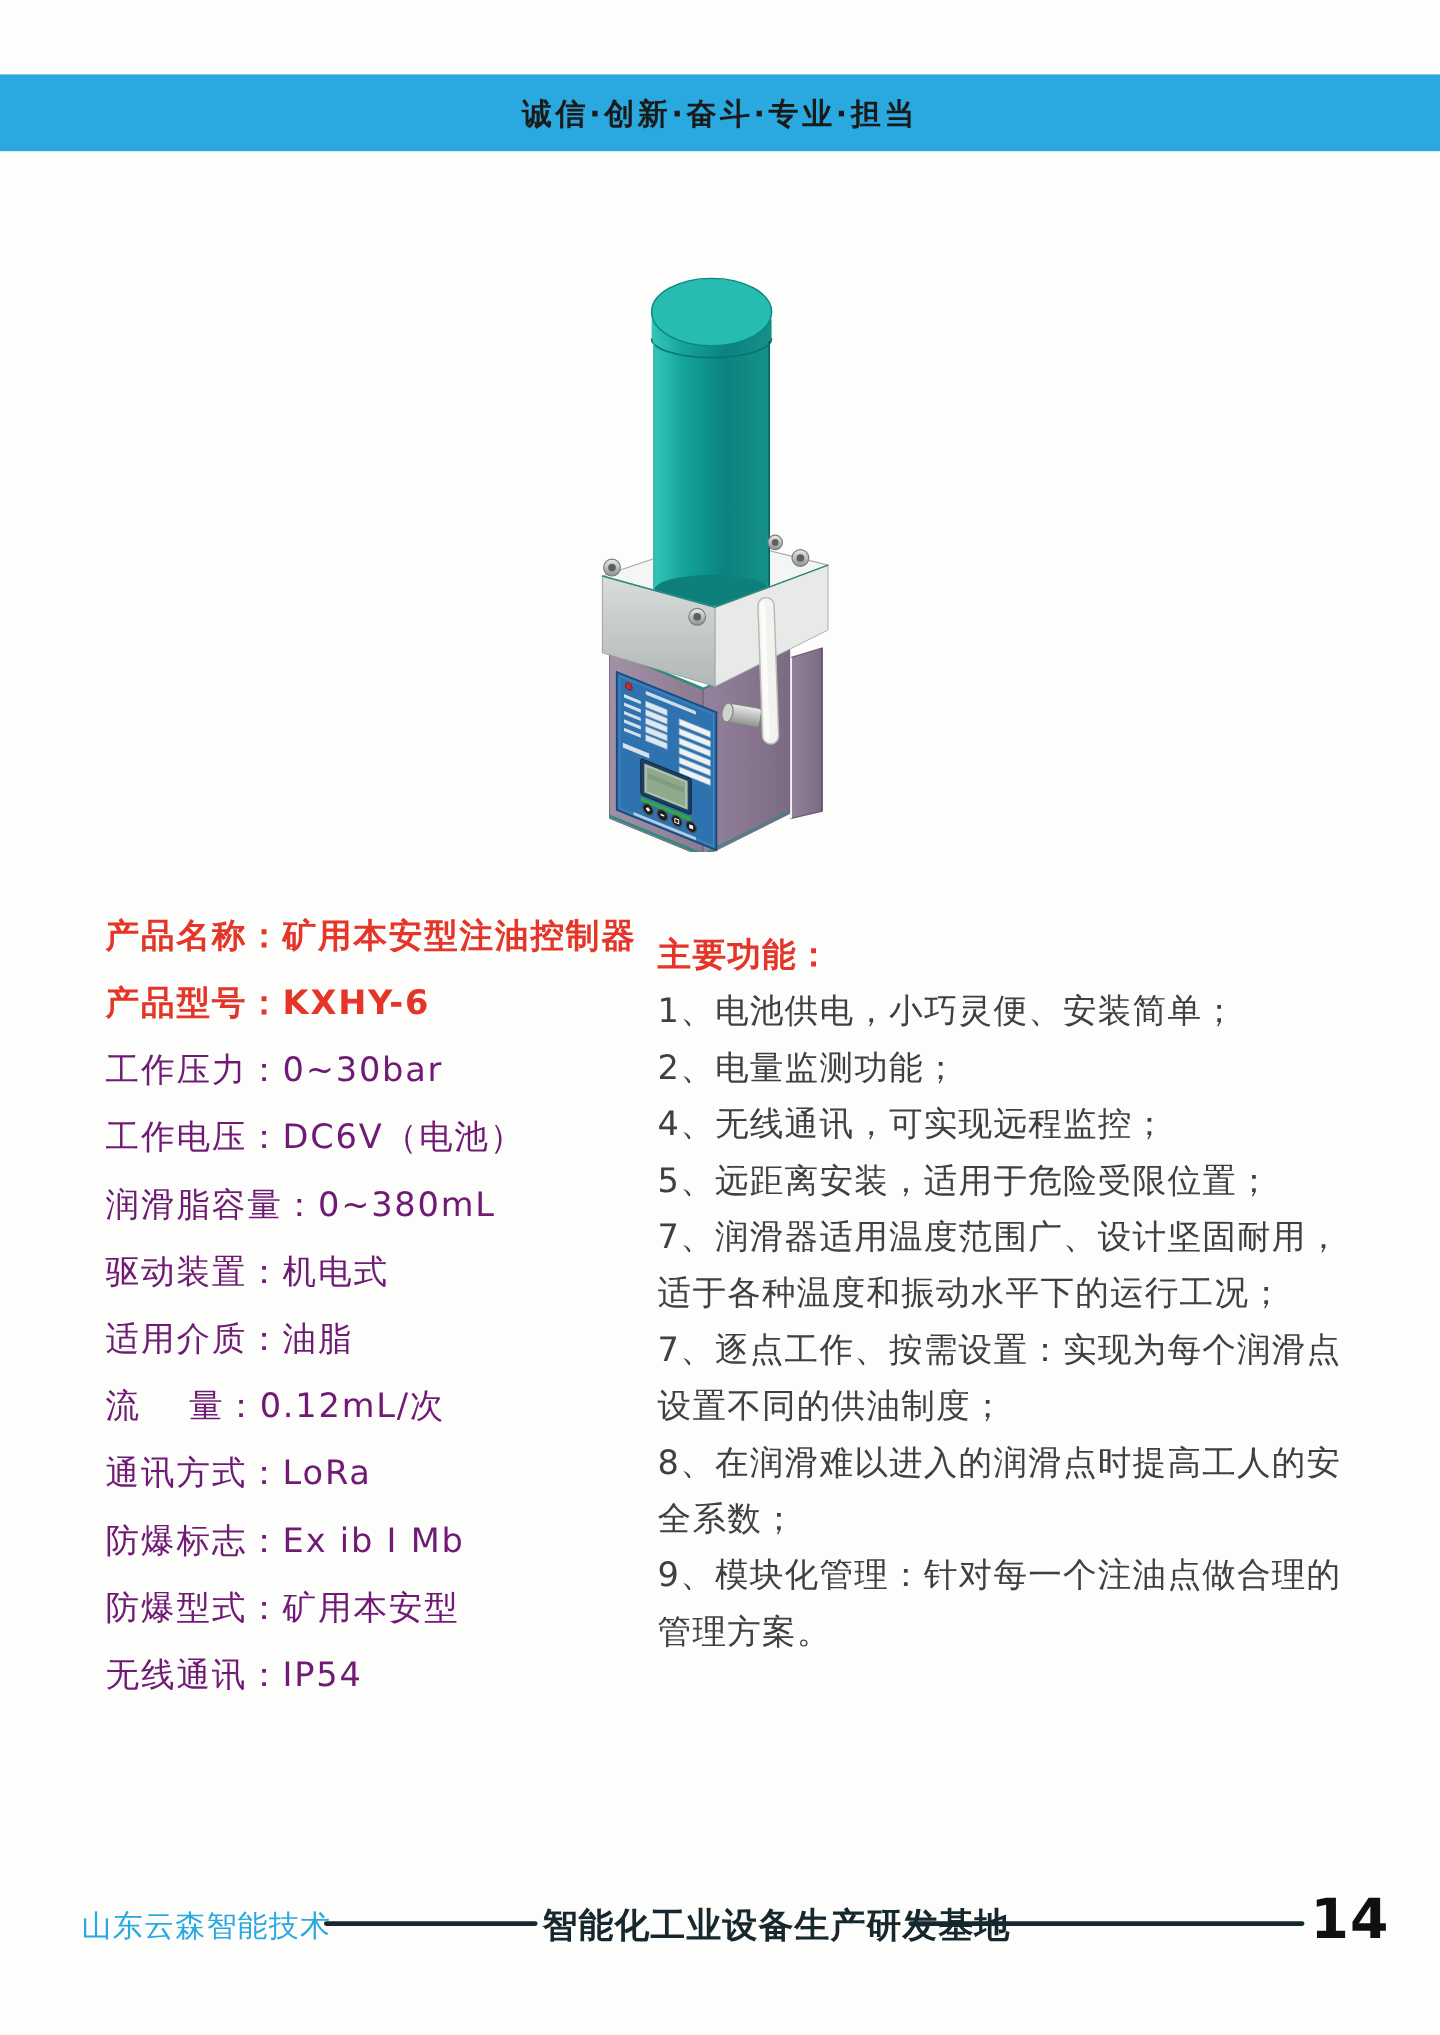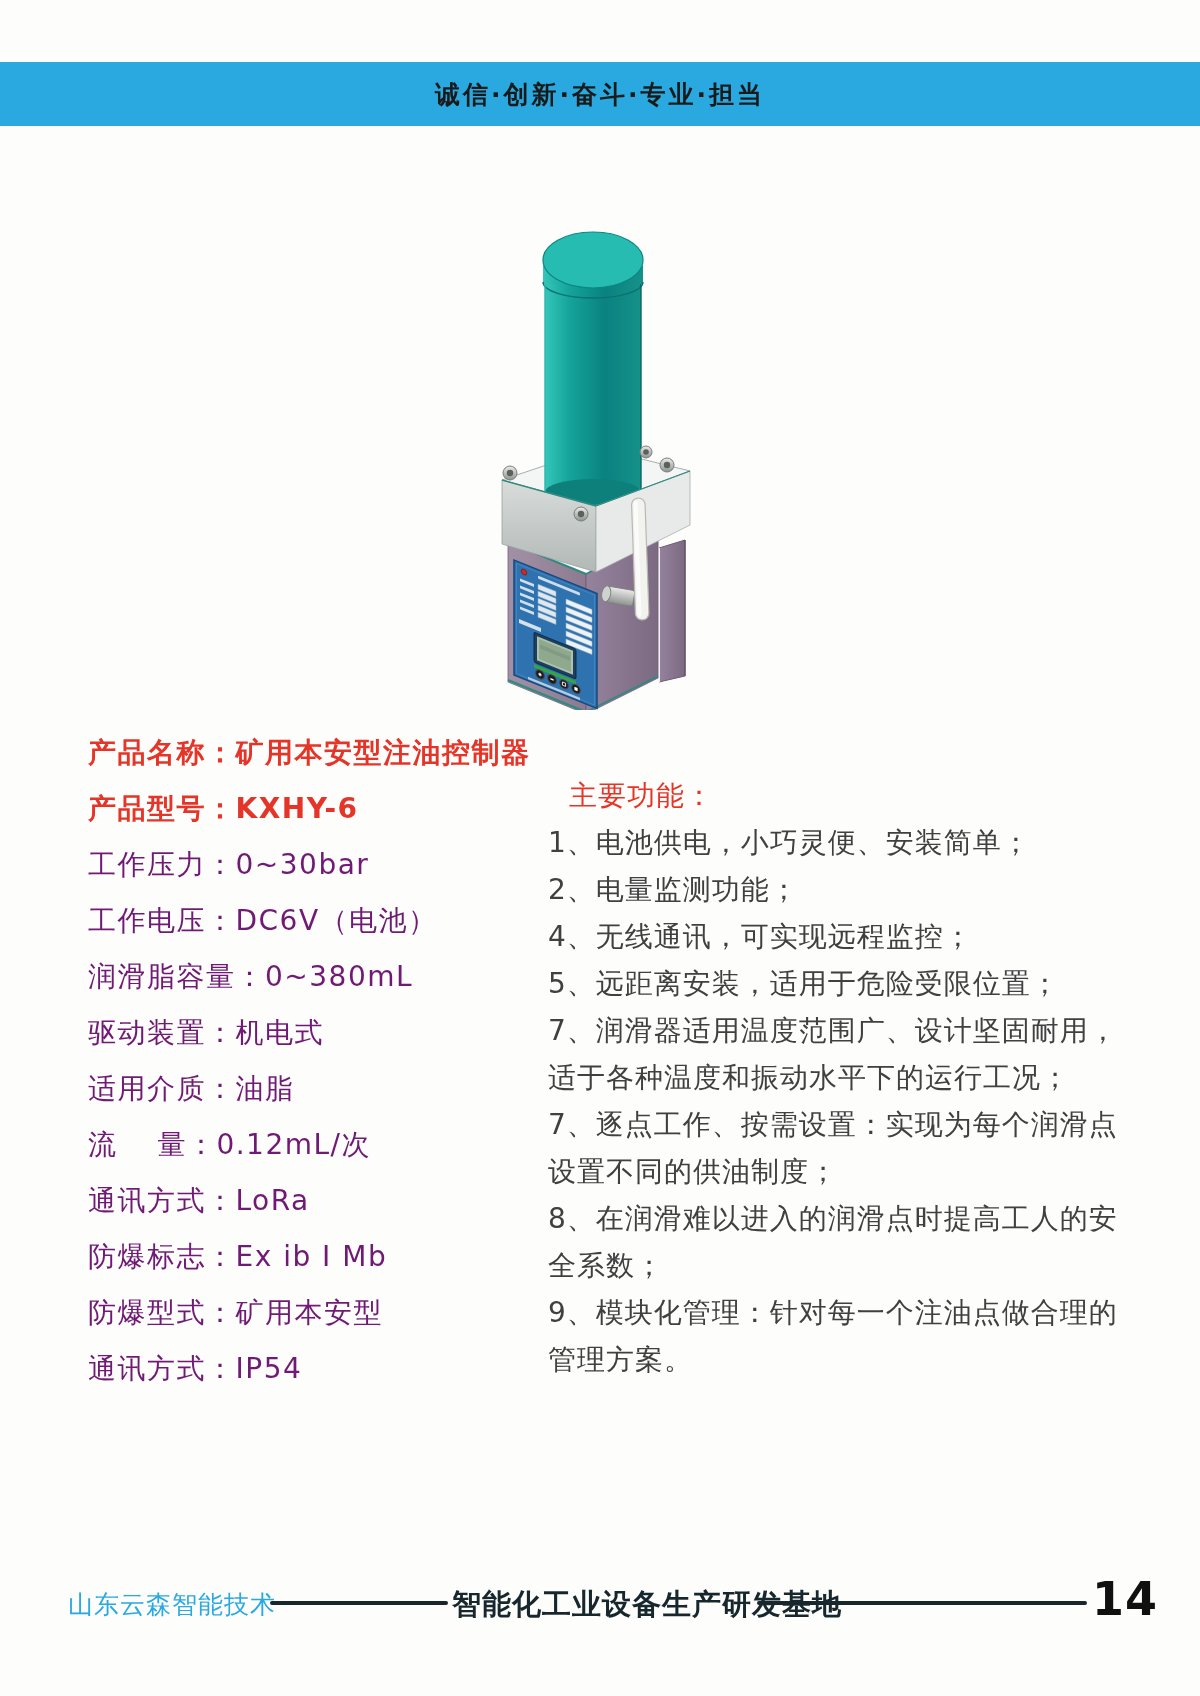--- a/index.html
+++ b/index.html
@@ -19,35 +19,35 @@
   }
   .header-band .slogan{
     font-size:25px;font-weight:bold;color:#1a1a1a;letter-spacing:3px;
   }
   
   .figure{
     position:absolute;left:400px;top:180px;width:400px;height:530px;
   }
   
   .specs{
-    position:absolute;left:88px;top:725px;width:445px;
+    position:absolute;left:88px;top:752px;width:445px;
   }
   .specs p{
     margin:0;font-size:28px;line-height:56px;color:#701a75;
     letter-spacing:1.5px;white-space:nowrap;
   }
   .specs p.red{color:#e53528;font-weight:bold;}
   
   .features{
     position:absolute;left:548px;top:772px;width:584px;
   }
   .features p{
     margin:0;font-size:28px;line-height:47px;color:#404040;letter-spacing:1px;
   }
-  .features p.red{color:#e53528;font-weight:normal;margin-left:21px;}
+  .features p.red{color:#e53528;font-weight:bold;}
   
   .footer-brand{
     position:absolute;left:68px;top:1588px;font-size:25px;color:#2aa9e0;
     letter-spacing:1px;
   }
   .footer-rule{
     position:absolute;top:1601px;height:4px;background:#17272e;border-radius:2px;
   }
   .footer-rule.left{left:270px;width:178px;}
   .footer-rule.right{left:757px;width:330px;}
@@ -217,21 +217,21 @@
     <p class="red">产品型号：KXHY-6</p>
     <p>工作压力：0~30bar</p>
     <p>工作电压：DC6V（电池）</p>
     <p>润滑脂容量：0~380mL</p>
     <p>驱动装置：机电式</p>
     <p>适用介质：油脂</p>
     <p>流　 量：0.12mL/次</p>
     <p>通讯方式：LoRa</p>
     <p>防爆标志：Ex ib I Mb</p>
     <p>防爆型式：矿用本安型</p>
-    <p>通讯方式：IP54</p>
+    <p>无线通讯：IP54</p>
   </div>
 
   <div class="features">
     <p class="red">主要功能：</p>
     <p>1、电池供电，小巧灵便、安装简单；</p>
     <p>2、电量监测功能；</p>
     <p>4、无线通讯，可实现远程监控；</p>
     <p>5、远距离安装，适用于危险受限位置；</p>
     <p>7、润滑器适用温度范围广、设计坚固耐用，适于各种温度和振动水平下的运行工况；</p>
     <p>7、逐点工作、按需设置：实现为每个润滑点设置不同的供油制度；</p>

